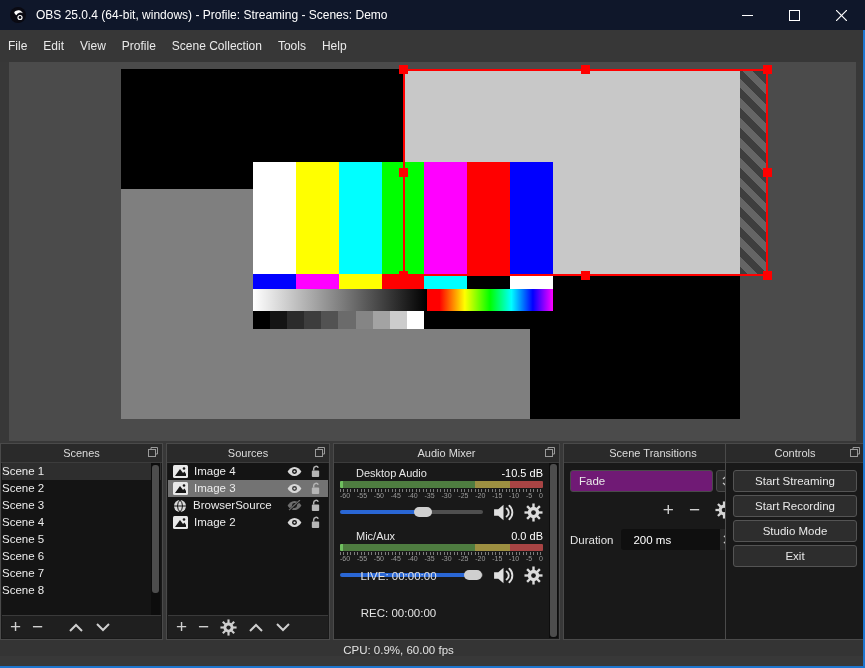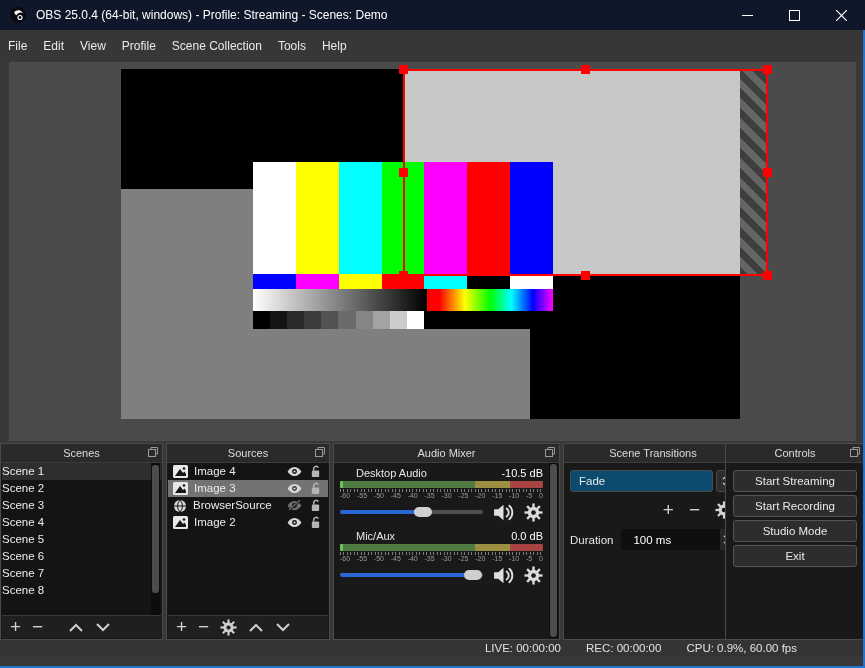--- a/index.html
+++ b/index.html
@@ -82,41 +82,41 @@
   .slider{flex:1;height:4px;border-radius:2px;position:relative;}
   .slider .shandle{position:absolute;top:-3px;width:18px;height:10px;border-radius:5px;background:#cfcfcf;}
   .s-desktop{background:linear-gradient(90deg,#2a67d5 0 58%,#4f4f4f 58%);}
   .s-desktop .shandle{left:calc(58% - 9px);}
   .s-mic{background:linear-gradient(90deg,#2a67d5 0 93%,#4f4f4f 93%);}
   .s-mic .shandle{left:calc(93% - 9px);}
 
   
   .trans-body{padding:7px 6px 0 6px;}
   .dropdown{display:flex;gap:3px;height:22px;}
-  .dd-value{flex:1;background:#0c4a6e;border:1px solid #4a4a4a;border-radius:3px;
+  .dd-value{flex:1;background:#701a75;border:1px solid #4a4a4a;border-radius:3px;
             display:flex;align-items:center;padding-left:8px;font-size:11.5px;color:#e8e8e8;}
   .dd-spin{width:18px;border:1px solid #4a4a4a;border-radius:3px;background:#2d2d2d;
            display:flex;flex-direction:column;align-items:center;justify-content:center;gap:2px;}
   .trans-tools{display:flex;justify-content:flex-end;align-items:center;gap:15px;margin:9px 3px 10px 0;}
   .duration-row{display:flex;align-items:center;gap:8px;}
   .duration-label{font-size:11.5px;color:#e4e4e4;}
   .spinbox{flex:1;height:21px;background:#0f0f0f;border-radius:3px;display:flex;align-items:center;}
   .spin-value{padding-left:12px;font-size:11.5px;color:#fff;}
   .spin-btns{margin-left:auto;width:16px;height:100%;display:flex;flex-direction:column;
              align-items:center;justify-content:space-evenly;background:#262626;border-radius:0 3px 3px 0;}
 
   
   .ctl-body{padding:7px 7px 0 7px;}
   .ctl-btn{height:20px;margin-bottom:3px;background:#2d2d2d;border:1px solid #545454;border-radius:3px;
            color:#e8e8e8;font-size:11.5px;display:flex;align-items:center;justify-content:center;}
 
   
   .statusbar{position:absolute;left:0;right:0;top:640px;height:16px;background:#343434;
              display:flex;align-items:center;justify-content:flex-end;gap:25px;padding-right:68px;
-             font-size:11.5px;color:#e2e2e2;box-sizing:border-box;}
+             font-size:11.5px;color:#e2e2e2;box-sizing:border-box;flex-direction:column;}
   .border-bottom{position:absolute;left:0;right:0;bottom:0;height:2px;background:#1e76d0;}
   .border-right{position:absolute;top:30px;right:0;bottom:0;width:2px;background:#1e76d0;}
 </style>
 </head>
 <body>
 
 <div class="titlebar">
   <svg class="obs-logo" viewBox="0 0 18 18">
     <circle cx="9" cy="9" r="8" fill="#0a0a12"></circle>
     <path d="M5.2 6.2 A5.2 5.2 0 0 1 13.9 7.3 A4.3 4.3 0 0 0 7.4 9.3 A4.4 4.4 0 0 1 5.2 6.2 Z" fill="#ffffff"></path>
@@ -503,21 +503,21 @@
               <rect x="12.2" y="7" width="3.4" height="2"></rect>
             </g>
           <circle cx="8" cy="8" r="4.8"></circle>
         </g>
         <circle cx="8" cy="8" r="2" fill="#191919"></circle>
       </svg>
     </div>
     <div class="duration-row">
       <span class="duration-label">Duration</span>
       <div class="spinbox">
-        <span class="spin-value">100 ms</span>
+        <span class="spin-value">200 ms</span>
         <div class="spin-btns">
           <svg width="11" height="6">
               <polyline points="1,5 5.5,1 10,5" fill="none" stroke="#c8c8c8" stroke-width="1.5"></polyline>
             </svg>
           <svg width="11" height="6">
               <polyline points="1,1 5.5,5 10,1" fill="none" stroke="#c8c8c8" stroke-width="1.5"></polyline>
             </svg>
         </div>
       </div>
     </div>

